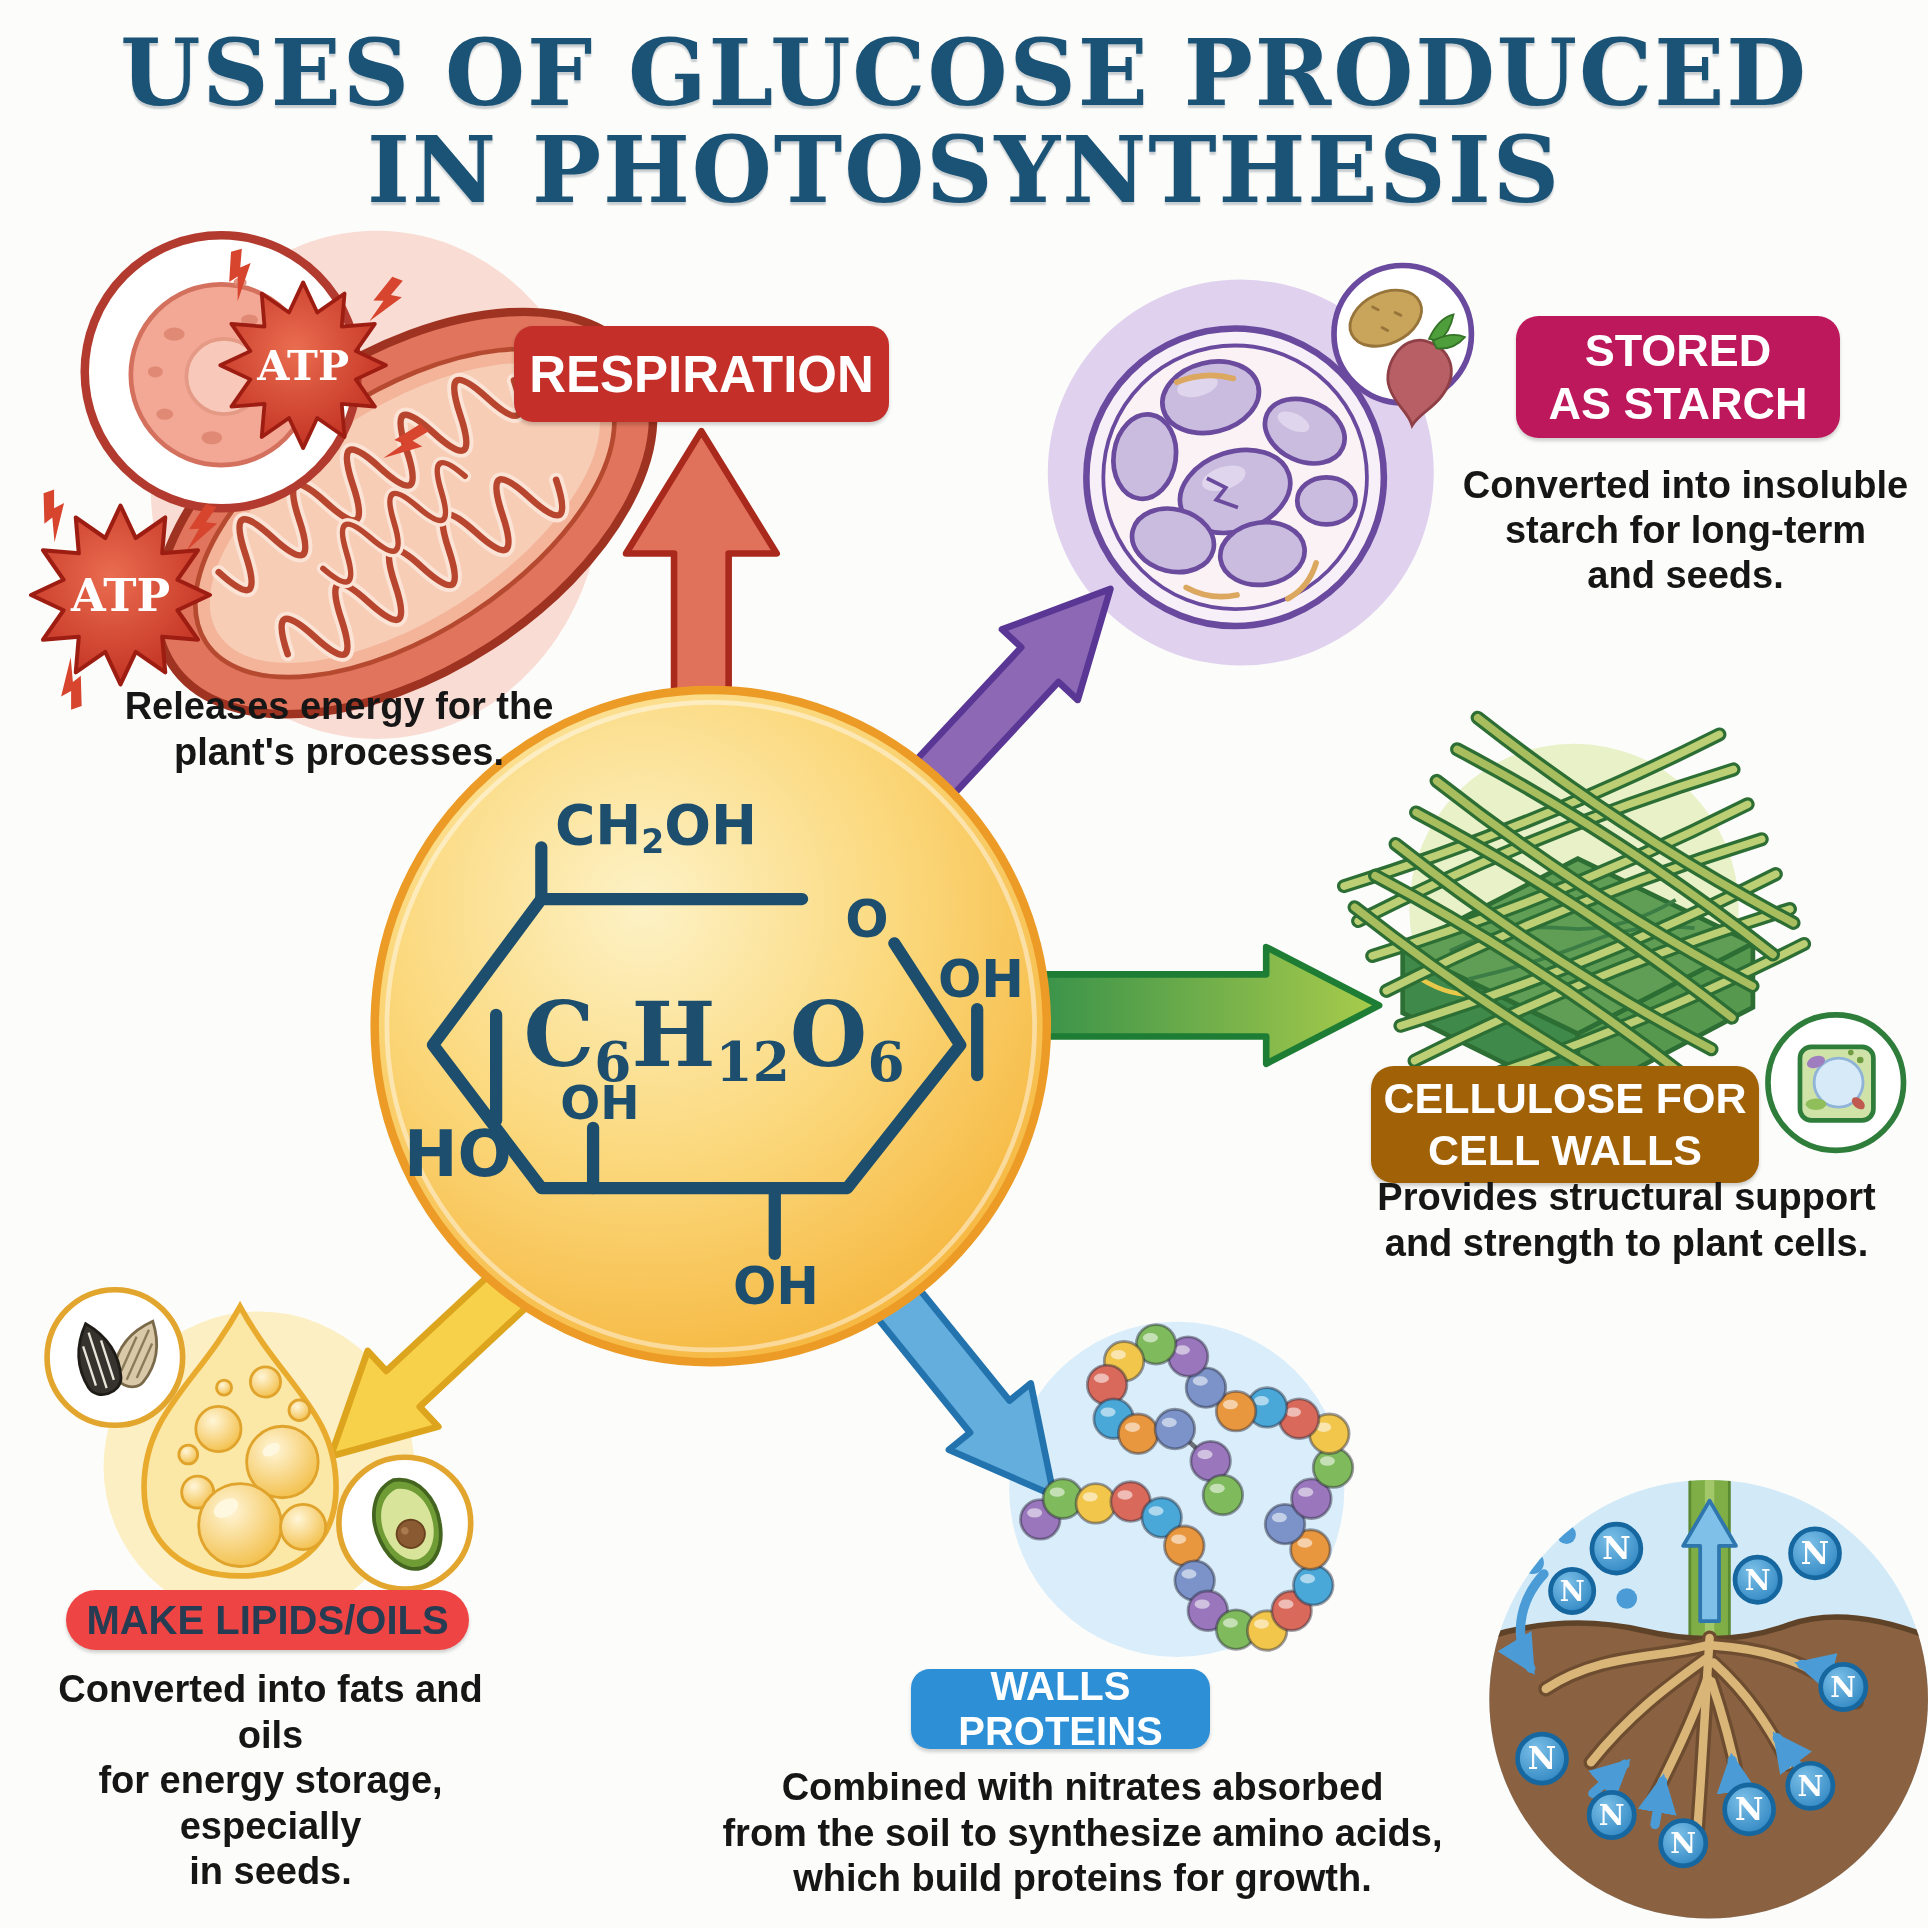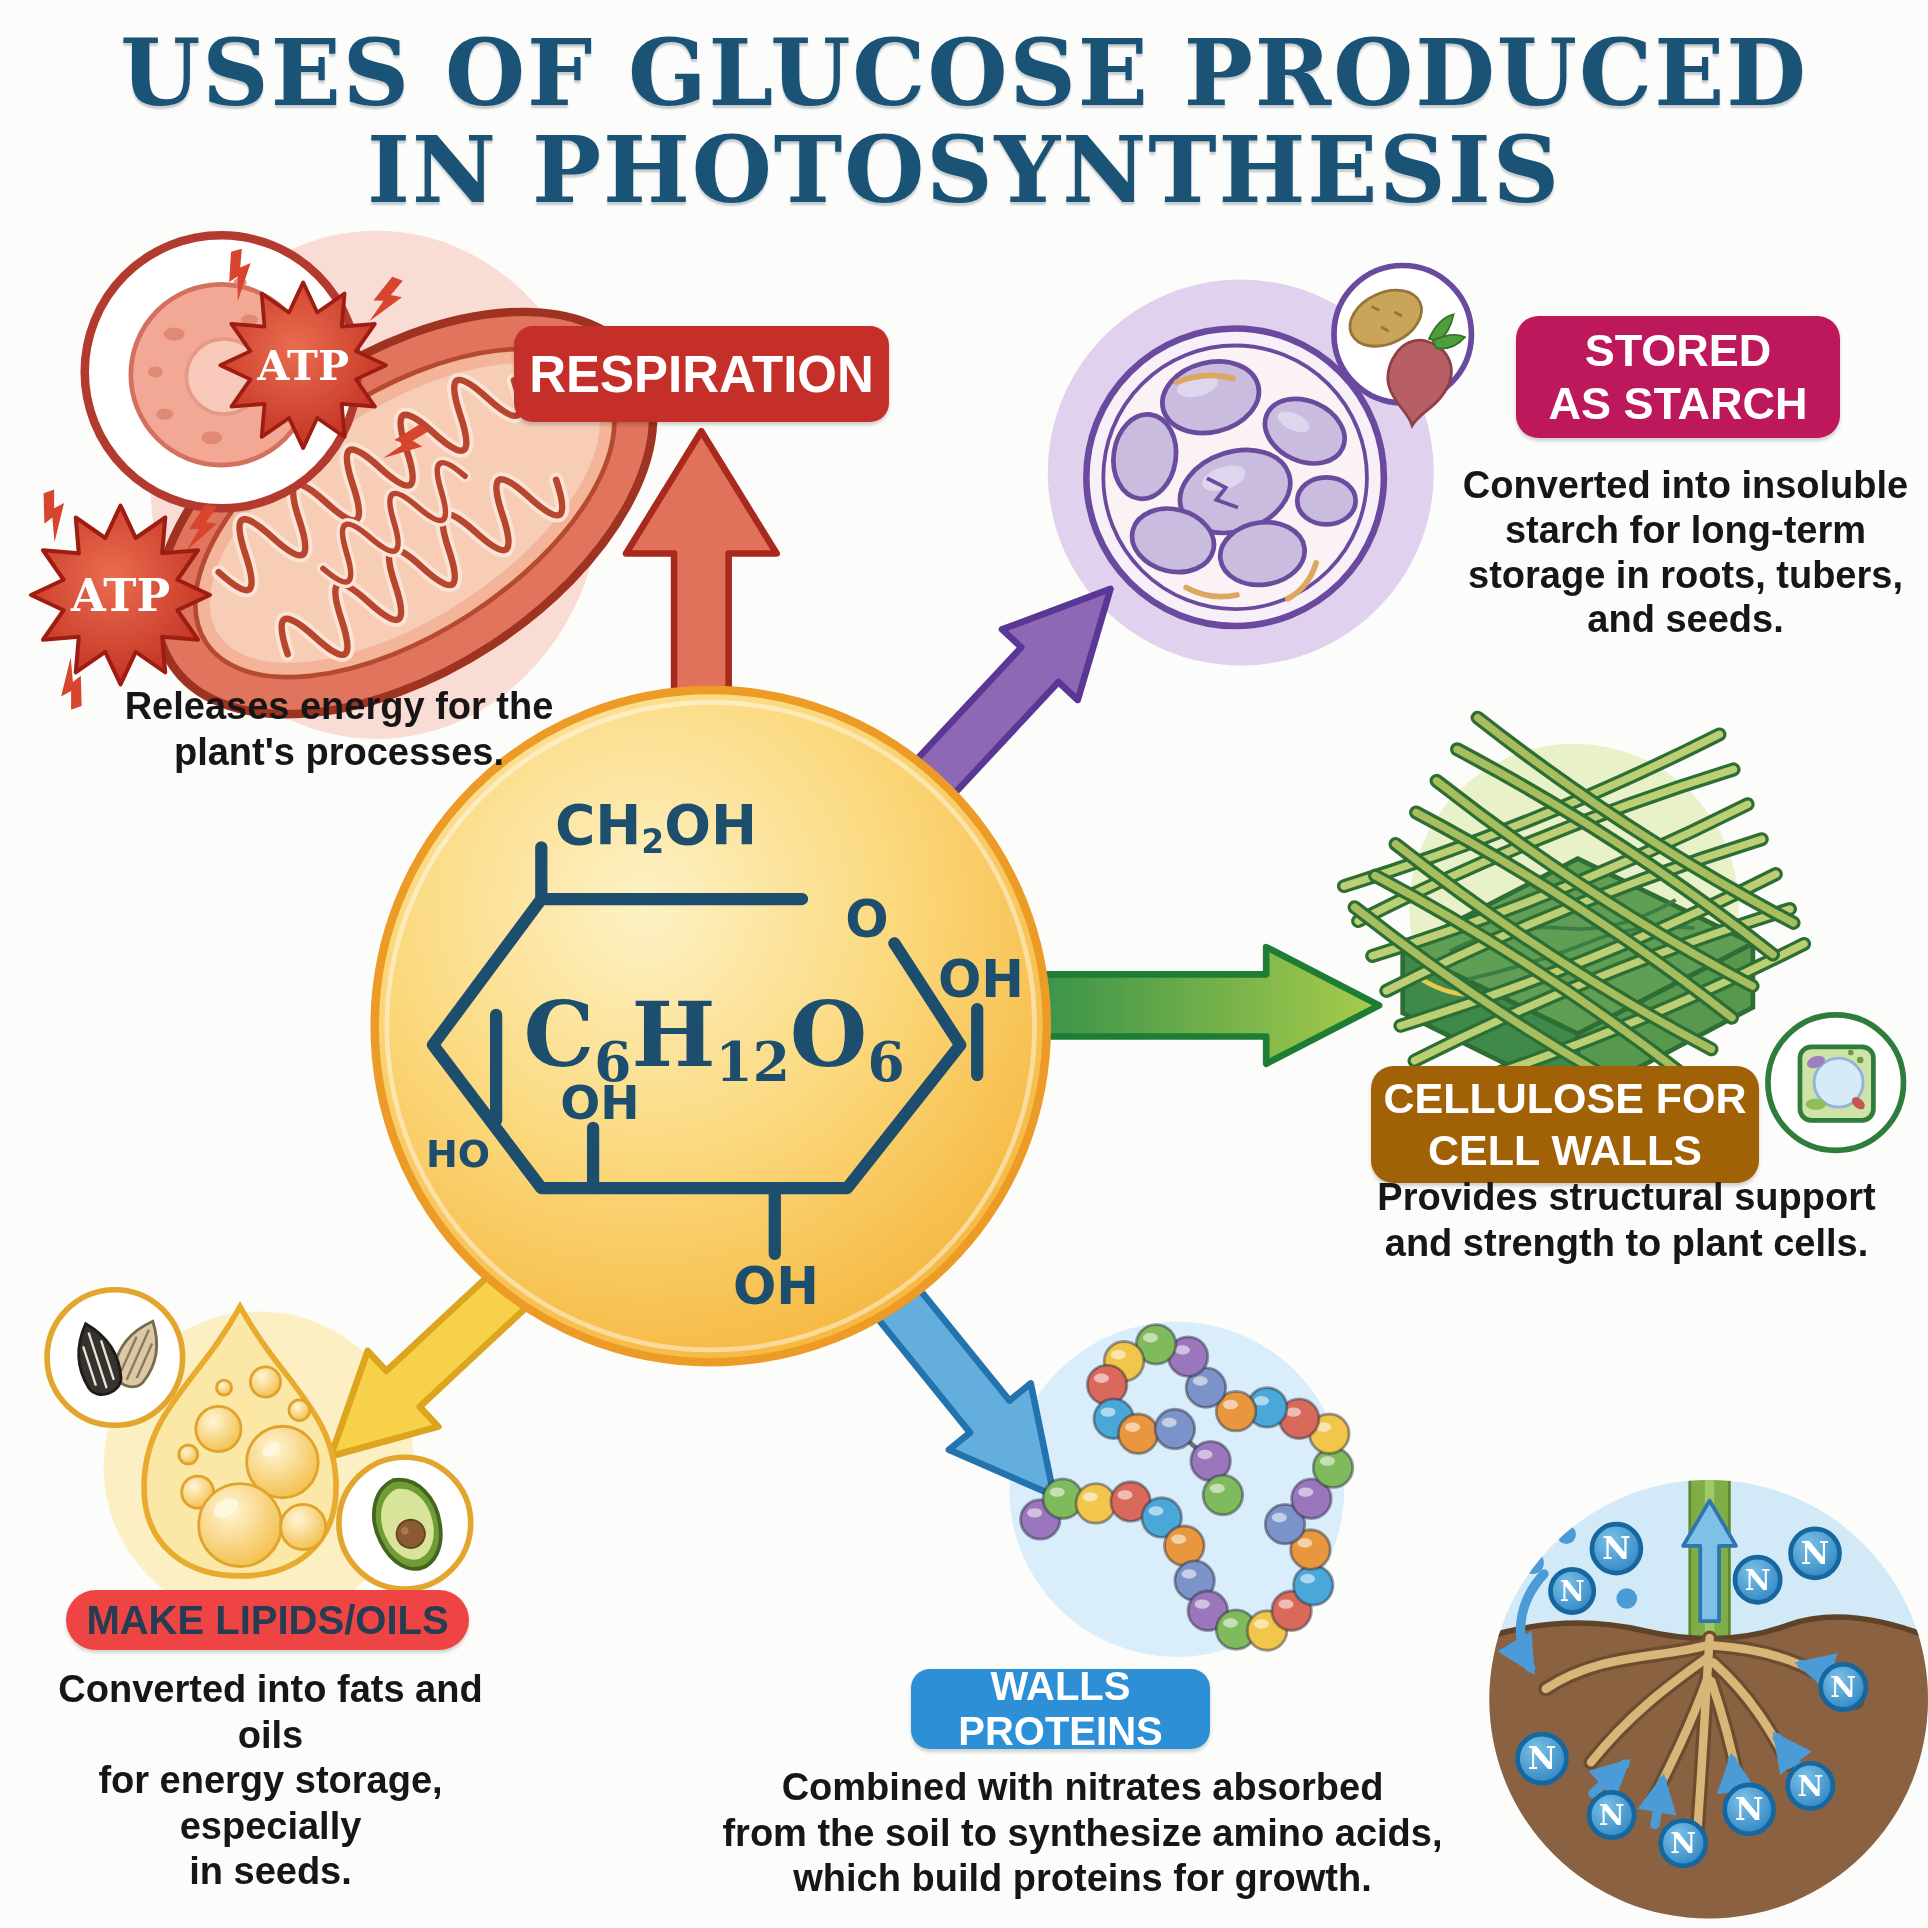--- a/index.html
+++ b/index.html
@@ -433,21 +433,20 @@
   <div>plant's processes.</div>
 </div>
 
 <div class="abs badge" style="left:1516px;top:316px;width:324px;height:122px;background:#be185d;font-size:45px;line-height:1.18;border-radius:22.6px;">
   <span>STORED</span>
   <span>AS STARCH</span>
 </div>
 <div class="abs caption" style="left:1455px;top:463px;width:461px;line-height:1.18;">
   <div>Converted into insoluble</div>
   <div>starch for long-term</div>
-  <div>storage in roots, tubers,</div>
   <div>and seeds.</div>
 </div>
 
 <div class="abs badge" style="left:1371px;top:1066px;width:388px;height:117px;background:#a16207;font-size:43px;line-height:1.2;border-radius:22.6px;">
   <span>CELLULOSE FOR</span>
   <span>CELL WALLS</span>
 </div>
 <div class="abs caption" style="left:1330px;top:1175px;width:593px;">
   <div>Provides structural support</div>
   <div>and strength to plant cells.</div>
@@ -473,17 +472,17 @@
 
 <div class="abs glabel" style="left:656px;top:827px;font-size:55px;">
   <span>CH</span><sub>2</sub><span>OH</span>
 </div>
 <div class="abs glabel" style="left:867px;top:919px;font-size:51px;">O</div>
 <div class="abs glabel" style="left:981px;top:979px;font-size:51px;">OH</div>
 <div class="abs glabel formula" style="left:714px;top:1038px;font-size:89px;">
   <span>C</span><sub>6</sub><span>H</span><sub>12</sub><span>O</span><sub>6</sub>
 </div>
 <div class="abs glabel" style="left:600px;top:1102px;font-size:47px;">OH</div>
-<div class="abs glabel" style="left:458px;top:1154px;font-size:38px;text-align:right;">HO</div>
+<div class="abs glabel" style="left:458px;top:1154px;font-size:64px;text-align:right;">HO</div>
 <div class="abs glabel" style="left:776px;top:1286px;font-size:51px;">OH</div>
 
 </div>
 
 
 </body></html>

